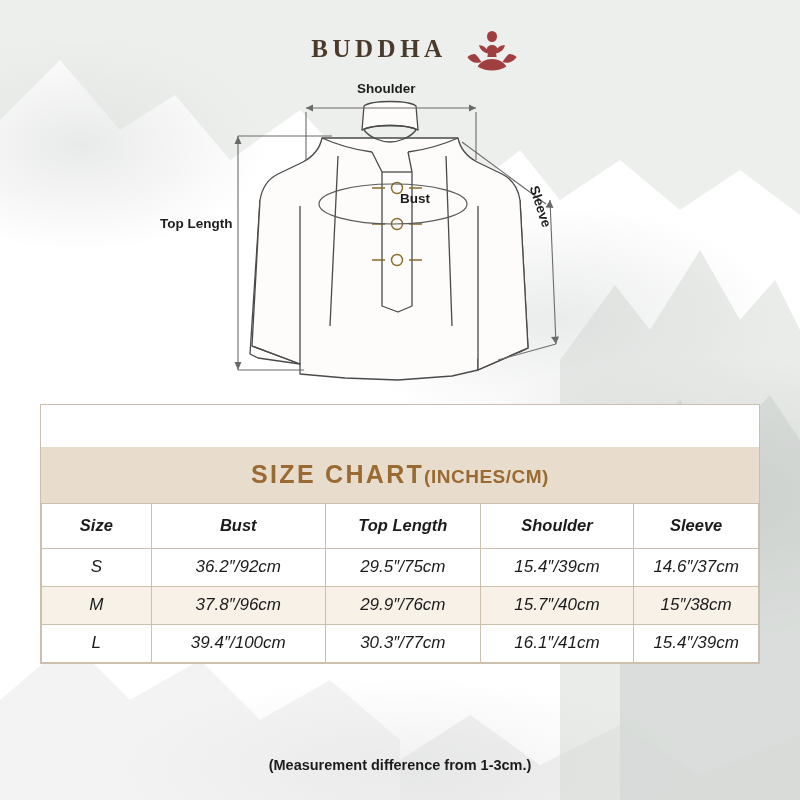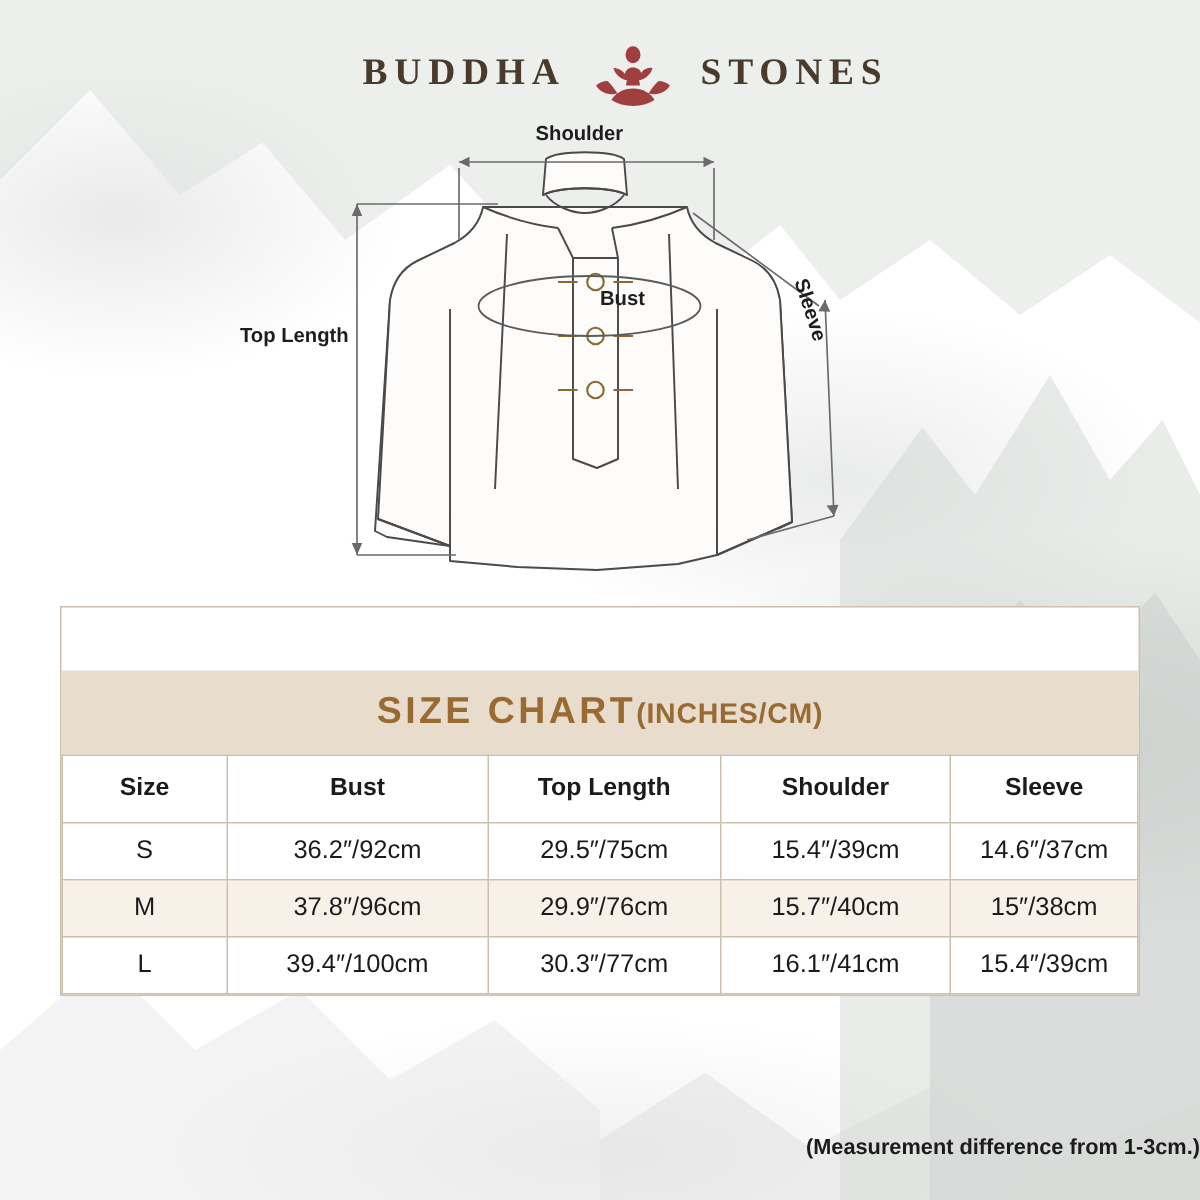--- a/index.html
+++ b/index.html
@@ -73,21 +73,21 @@
     text-align: center;
     padding: 13px 0 14px;
     color: #9a6a33;
     font-family: "Liberation Sans", sans-serif;
     letter-spacing: 1.2px;
     margin-top: 42px;
   }
   .chart-title .t-main { font-size: 25px; font-weight: 700; letter-spacing: 2.3px; }
   .chart-title .t-sub  { font-size: 19px; font-weight: 700; letter-spacing: 0.5px; }
 
-  table { width: 100%; border-collapse: collapse; }
+  table { width: 100%; border-collapse: collapse; font-style: italic; }
   th, td {
     border: 1px solid #cdbfae;
     text-align: center;
     font-family: "Liberation Sans", sans-serif;
     color: #1b1b1b;
   }
   thead th {
     font-size: 16.5px; font-weight: 700;
     padding: 12px 0 13px;
     background: #ffffff;
@@ -102,21 +102,21 @@
   .unit { font-size: 17px; }
   col.c1 { width: 15.3%; }
   col.c2 { width: 24.3%; }
   col.c3 { width: 21.6%; }
   col.c4 { width: 21.4%; }
   col.c5 { width: 17.4%; }
 
   .footnote {
     position: absolute;
     left: 0; right: 0; top: 757px;
-    text-align: right;
+    text-align: center;
     font-size: 14.5px;
     color: #1b1b1b;
     font-weight: 700;
     font-family: "Liberation Sans", sans-serif;
   }
 </style>
 </head>
 <body>
 
 <div class="bg">
@@ -135,21 +135,20 @@
     <span class="brand-word">BUDDHA</span>
     <svg class="brand-logo" viewBox="0 0 62 46">
       <g fill="#9f3f3f">
         <ellipse cx="31" cy="10.5" rx="5" ry="5.6"></ellipse>
         <path d="M31 19c-2.8 0-5 1.6-5.4 4.3-1.6-2.4-4.4-4-7.6-4 1 4.2 4.6 7.4 9 8.2-.4 1.1-.6 2.3-.6 3.5h9.2c0-1.2-.2-2.4-.6-3.5 4.4-.8 8-4 9-8.2-3.2-0.7-6 .9-7.6 3.3C36 20.6 33.8 19 31 19z"></path>
         <path d="M14 28c-2.8 0-5.6 1.1-7.6 3 2 3.5 5.8 5.8 10.2 5.8 1.4 0 2.8-.2 4-.7C18.6 33.3 16.6 30.2 14 28z"></path>
         <path d="M48 28c2.8 0 5.6 1.1 7.6 3-2 3.5-5.8 5.8-10.2 5.8-1.4 0-2.8-.2-4-.7C43.4 33.3 45.4 30.2 48 28z"></path>
         <path d="M31 33c-6.4 0-11.8 3.1-14.4 7.6 4 2.6 9 4 14.4 4s10.4-1.4 14.4-4C42.8 36.1 37.4 33 31 33z"></path>
       </g>
     </svg>
-    <span class="brand-word">STONES</span>
   </div>
 
   <div class="diagram">
     <svg width="800" height="320" viewBox="0 0 800 320">
       <g fill="none" stroke="#4a4a4a" stroke-width="1.3" stroke-linejoin="round">
 
         <path d="M322 62 C320 72 314 80 303 86 L278 98 C268 103 262 112 260 124
                  L250 278 L258 282 L300 288 L300 298 L345 302 L398 304 L452 300 L478 294
                  L478 283 L520 276 L528 272 L520 124 C518 112 512 103 502 98 L477 86
                  C466 80 460 72 458 62 Z" fill="#fdfcfa"></path>

